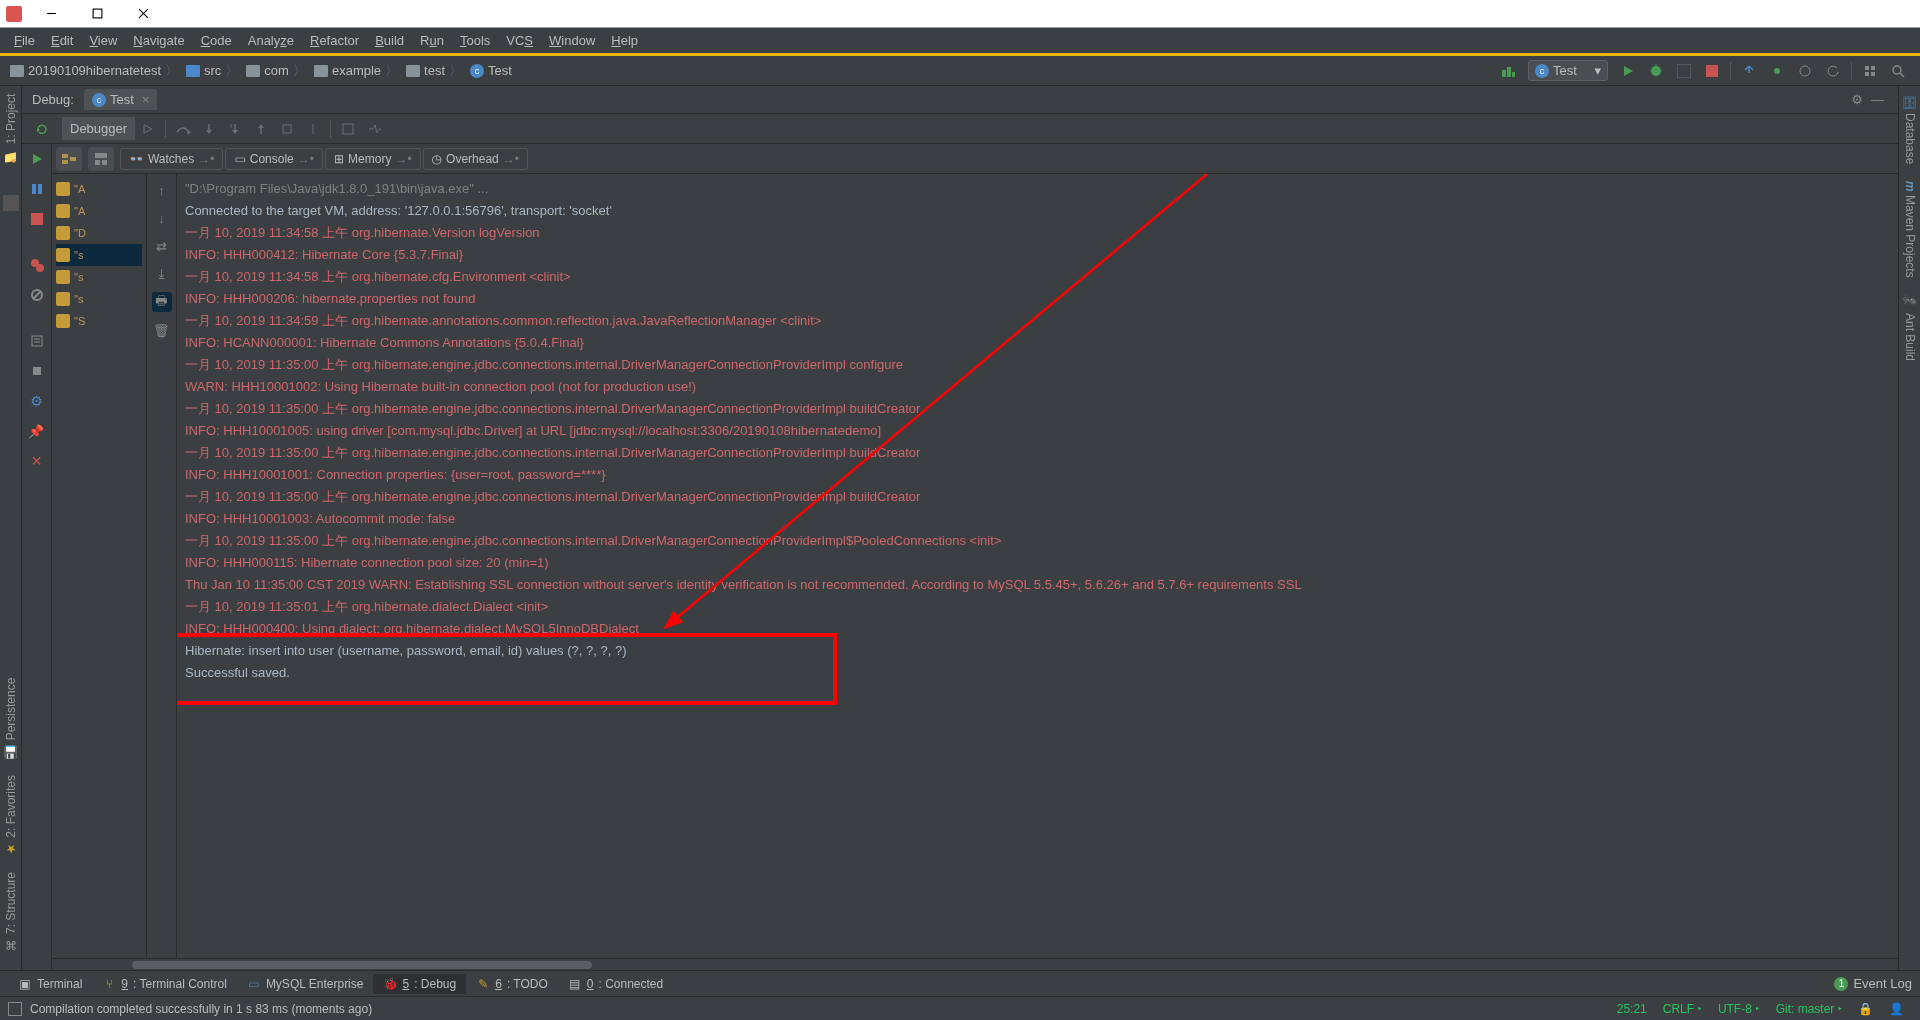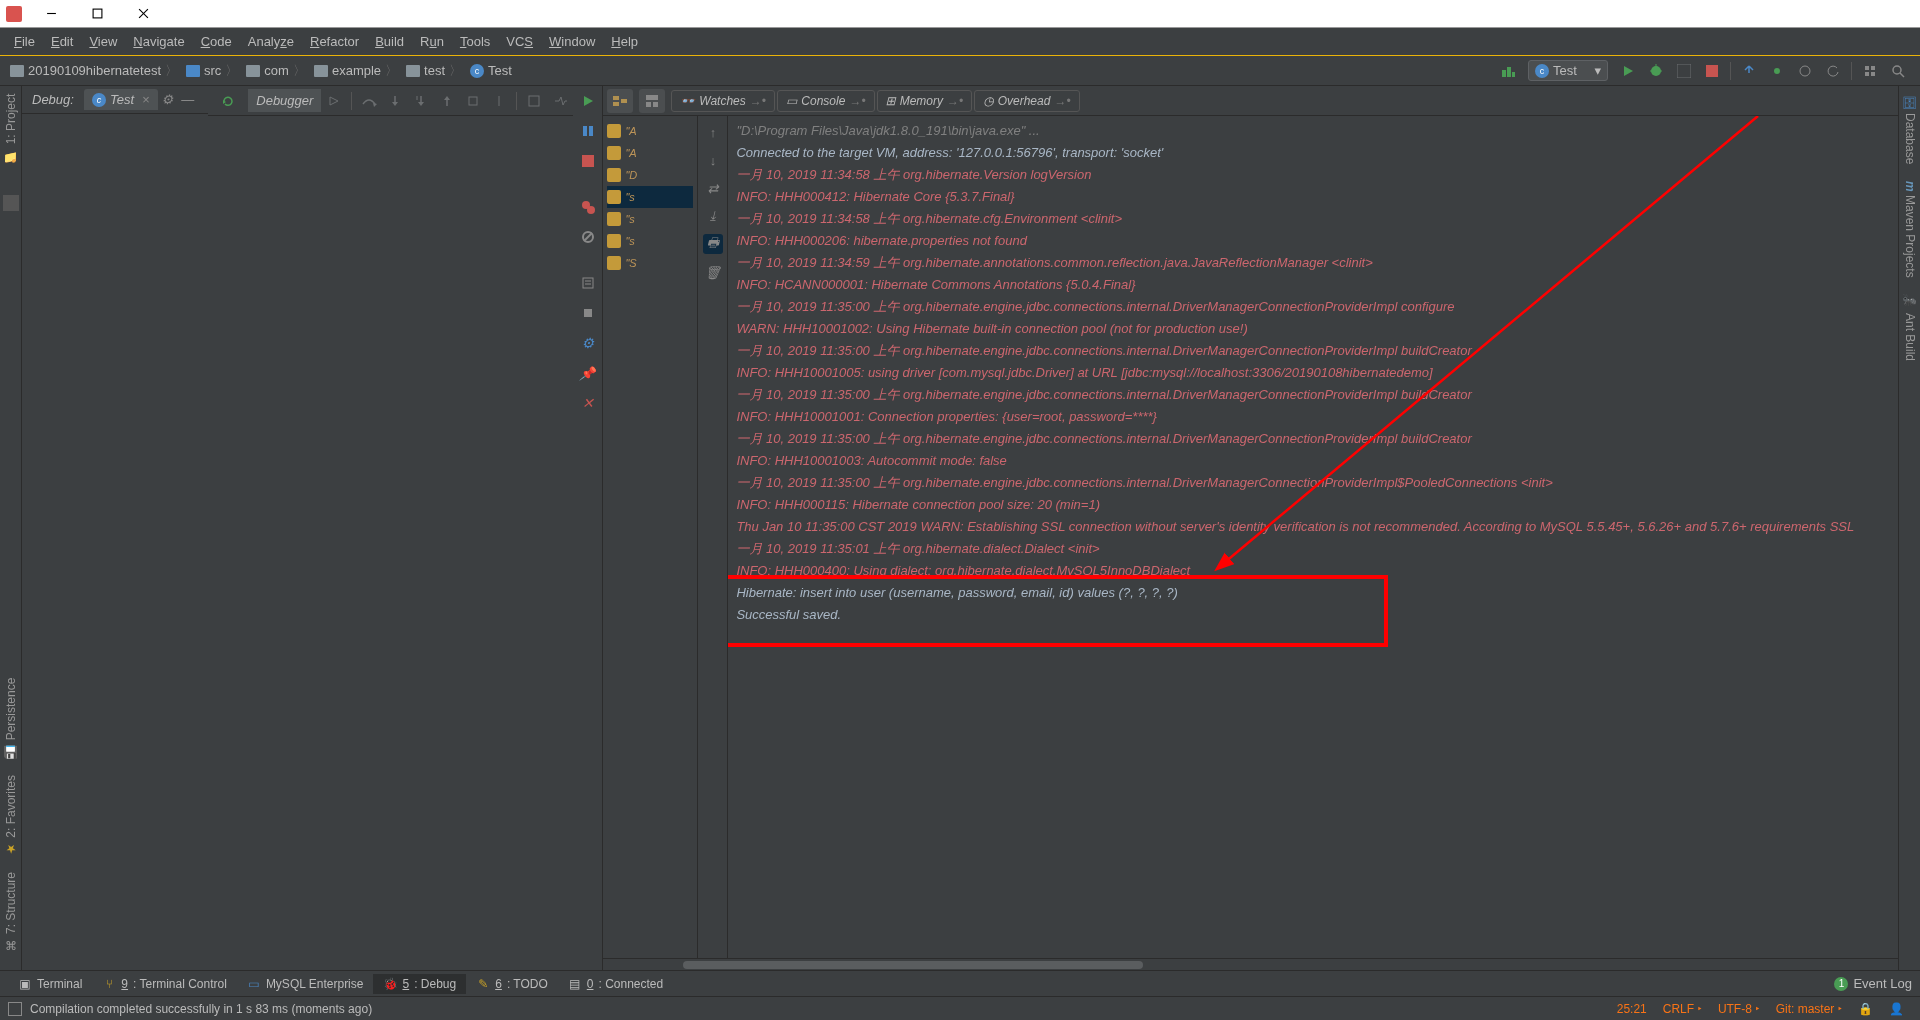--- a/index.html
+++ b/index.html
@@ -6,21 +6,21 @@
 body { background: #3c3f41; color: #bbb; font-size: 13px; overflow: hidden; width: 1920px; height: 1020px; display: flex; flex-direction: column; }
 
 
 .titlebar { background: #fff; color: #000; display: flex; align-items: center; height: 28px; padding: 0 6px; border-bottom: 1px solid #999; }
 .titlebar .icon { width: 16px; height: 16px; background: #d9534f; margin-right: 6px; border-radius: 2px; }
 .titlebar .title { flex: 1; font-size: 12px; }
 .titlebar .win-btn { width: 46px; height: 28px; display: flex; align-items: center; justify-content: center; cursor: pointer; }
 .titlebar .win-btn svg { width: 11px; height: 11px; }
 
 
-.menubar { background: #3c3f41; display: flex; align-items: center; height: 28px; padding: 0 6px; border-bottom: 1px solid #eab308; }
+.menubar { background: #3c3f41; display: flex; align-items: center; height: 28px; padding: 0 6px; border-bottom: 3px solid #eab308; }
 .menubar .menu-item { padding: 4px 8px; color: #bbb; cursor: pointer; }
 .menubar .menu-item u { text-decoration: underline; }
 
 
 .navbar { background: #3c3f41; display: flex; align-items: center; height: 30px; padding: 0 8px; border-bottom: 1px solid #2b2b2b; }
 .navbar .crumb { display: flex; align-items: center; color: #bbb; padding: 0 2px; cursor: pointer; }
 .navbar .crumb .folder-ico { width: 14px; height: 12px; background: #87939a; margin-right: 4px; border-radius: 1px; }
 .navbar .crumb .sep { color: #6b6b6b; margin: 0 4px; }
 .navbar .spacer { flex: 1; }
 .navbar .tool-btn { width: 24px; height: 24px; display: flex; align-items: center; justify-content: center; cursor: pointer; margin: 0 2px; }
@@ -30,21 +30,21 @@
 
 
 .body-row { flex: 1; display: flex; overflow: hidden; }
 
 
 .lstrip { width: 22px; background: #3c3f41; border-right: 1px solid #2b2b2b; display: flex; flex-direction: column; align-items: center; }
 .lstrip .vlabel { writing-mode: vertical-rl; transform: rotate(180deg); padding: 8px 2px; color: #999; cursor: pointer; font-size: 12px; display:flex; align-items:center; gap:4px;}
 .lstrip .vspace { flex: 1; }
 
 
-.main { flex: 1; display: flex; flex-direction: row; overflow: hidden; font-style: italic; }
+.main { flex: 1; display: flex; flex-direction: column; overflow: hidden; }
 
 
 .debug-header { display: flex; align-items: center; height: 28px; background: #3c3f41; border-bottom: 1px solid #2b2b2b; padding: 0 10px; }
 .debug-header .label { color: #bbb; margin-right: 10px; }
 .debug-header .tab { display: flex; align-items: center; background: #4e5254; padding: 3px 8px; border-radius: 3px 3px 0 0; }
 .debug-header .tab .c-ico { width: 14px; height: 14px; border-radius: 50%; background: #4a88c7; margin-right: 4px; display:flex;align-items:center;justify-content:center;font-size:9px;color:#fff; }
 .debug-header .tab .x { margin-left: 8px; color: #888; cursor: pointer; }
 .debug-header .spacer { flex: 1; }
 .debug-header .gear { cursor: pointer; color: #888; margin: 0 4px; }
 
@@ -104,21 +104,21 @@
 .bottombar .bitem.active { background:#2d2f30; }
 .bottombar .bitem .bi { width:14px;height:14px; display:flex;align-items:center;justify-content:center;}
 .bottombar .spacer { flex:1;}
 .bottombar .evlog { color:#bbb; display:flex; align-items:center; gap:5px; cursor:pointer;}
 .bottombar .evlog .bubble { width:14px;height:14px;border-radius:50%;background:#499c54;display:flex;align-items:center;justify-content:center;font-size:10px;color:#fff;}
 
 
 .statusbar { display:flex; align-items:center; height:24px; background:#3c3f41; border-top:1px solid #2b2b2b; padding:0 8px; font-size:12px;}
 .statusbar .sico { width:14px;height:14px; border:1px solid #888; margin-right:8px;}
 .statusbar .spacer{flex:1;}
-.statusbar .seg { padding:0 8px; color:#f97316;}
+.statusbar .seg { padding:0 8px; color:#22c55e;}
 
 svg { display:block; }
 </style>
 </head>
 <body>
 
 <div class="titlebar">
   <div class="icon"></div>
   <div class="win-btn">
       <svg viewBox="0 0 10 10">

